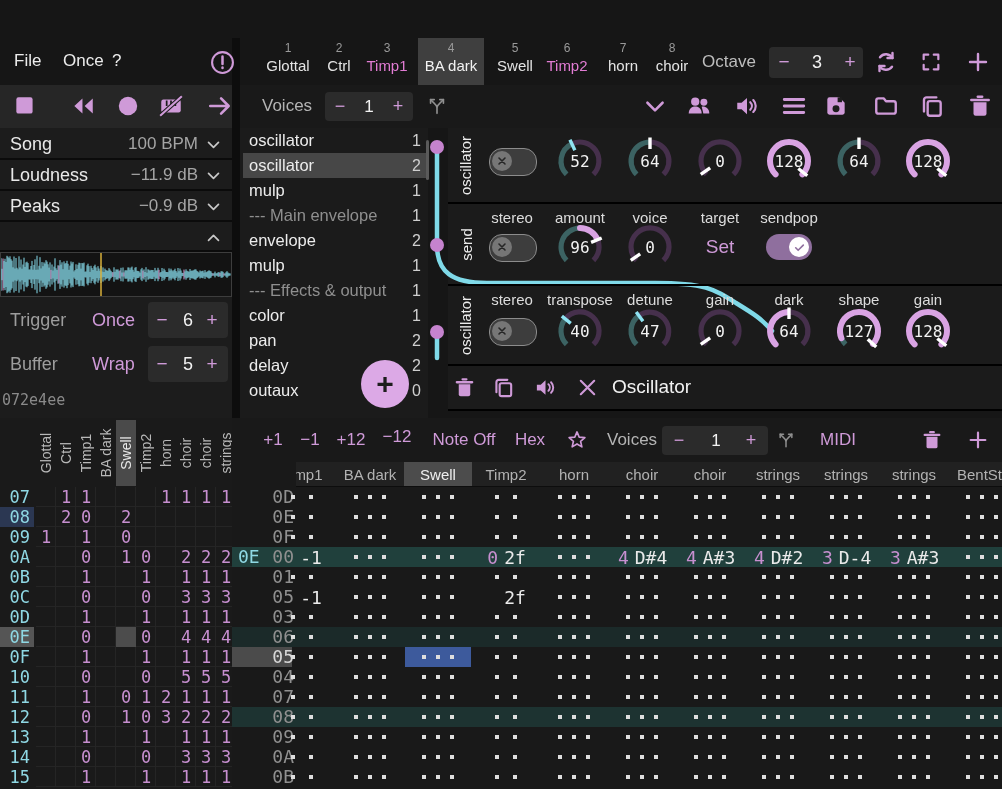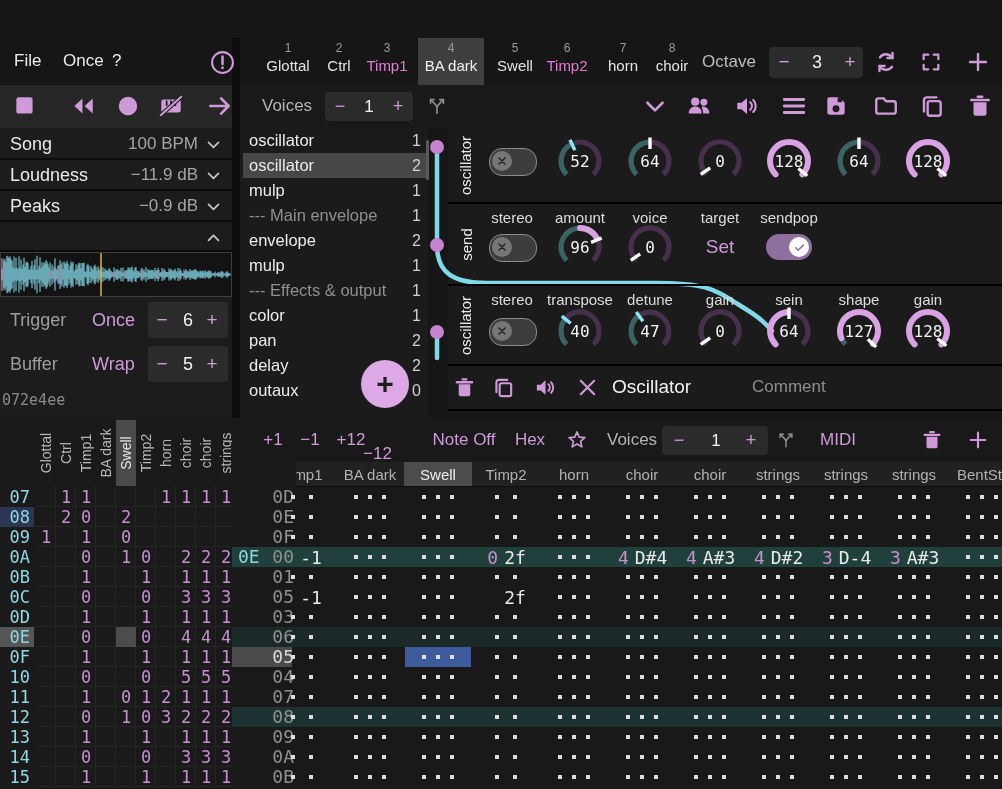--- a/index.html
+++ b/index.html
@@ -595,21 +595,21 @@
         </svg>
       </span>
     </div>
     <div class="vlabel" style="position: absolute; left: 455px; top: 285px; width: 22px; height: 80px; z-index: 6;">
       <span style="color: rgb(236, 236, 236); font-size: 15px;">oscillator</span>
     </div>
     <div style="position: absolute; left: 472px; top: 290px; width: 80px; height: 19px; line-height: 19px; text-align: center; color: rgb(220, 220, 220); font-size: 15px; z-index: 6;">stereo</div>
     <div style="position: absolute; left: 540px; top: 290px; width: 80px; height: 19px; line-height: 19px; text-align: center; color: rgb(220, 220, 220); font-size: 15px; z-index: 6;">transpose</div>
     <div style="position: absolute; left: 610px; top: 290px; width: 80px; height: 19px; line-height: 19px; text-align: center; color: rgb(220, 220, 220); font-size: 15px; z-index: 6;">detune</div>
     <div style="position: absolute; left: 680px; top: 290px; width: 80px; height: 19px; line-height: 19px; text-align: center; color: rgb(220, 220, 220); font-size: 15px; z-index: 6;">gain</div>
-    <div style="position: absolute; left: 749px; top: 290px; width: 80px; height: 19px; line-height: 19px; text-align: center; color: rgb(220, 220, 220); font-size: 15px; z-index: 6;">sein</div>
+    <div style="position: absolute; left: 749px; top: 290px; width: 80px; height: 19px; line-height: 19px; text-align: center; color: rgb(220, 220, 220); font-size: 15px; z-index: 6;">dark</div>
     <div style="position: absolute; left: 819px; top: 290px; width: 80px; height: 19px; line-height: 19px; text-align: center; color: rgb(220, 220, 220); font-size: 15px; z-index: 6;">shape</div>
     <div style="position: absolute; left: 888px; top: 290px; width: 80px; height: 19px; line-height: 19px; text-align: center; color: rgb(220, 220, 220); font-size: 15px; z-index: 6;">gain</div>
     <div class="toggle" style="left: 489px; top: 318px; background: rgb(61, 61, 61); border: 1.5px solid rgb(140, 140, 140);">
       <span class="thumb" style="left:2px;top:1.5px;background:#767676;">
         <svg width="12" height="12" viewBox="0 0 24 24">
           <path d="M6 6l12 12M18 6L6 18" stroke="#262626" stroke-width="3.2" fill="none" stroke-linecap="round"></path>
         </svg>
       </span>
     </div>
     <svg width="52" height="52" viewBox="0 0 52 52" style="position: absolute; left: 554px; top: 305px; z-index: 6;">
@@ -665,28 +665,27 @@
         <path d="M3 9v6h4l5 4.5v-15L7 9z" fill="currentColor"></path>
         <path d="M15 8.5c2 2 2 5 0 7M17.8 6.5c3 3.2 3 8 0 11" stroke="currentColor" fill="none" stroke-linecap="round" stroke-linejoin="round" stroke-width="2"></path>
       </svg>
     </span>
     <span class="icon" style="position: absolute; left: 575.5px; top: 375.5px; width: 23px; height: 23px; color: rgb(207, 154, 216); z-index: 7;">
       <svg width="23" height="23" viewBox="0 0 24 24">
         <path d="M5 5l14 14M19 5L5 19" stroke="currentColor" fill="none" stroke-linecap="round" stroke-linejoin="round" stroke-width="2.2"></path>
       </svg>
     </span>
     <div style="position: absolute; left: 612px; top: 375px; width: 160px; height: 24px; line-height: 24px; color: rgb(242, 242, 242); font-size: 19px; z-index: 7;">Oscillator</div>
-    <div style="position: absolute; left: 752px; top: 376px; width: 160px; height: 22px; line-height: 22px; color: rgb(141, 141, 141); font-size: 17px; z-index: 7;">Comment</div>
     <div style="position: absolute; left: 448px; top: 409px; width: 554px; height: 2px; background: rgb(0, 0, 0); z-index: 6;"></div>
     <div style="position: absolute; left: 361px; top: 360px; width: 48px; height: 48px; border-radius: 50%; background: rgb(220, 169, 230); z-index: 8; display: flex; align-items: center; justify-content: center; color: rgb(29, 29, 29); font-size: 30px; font-weight: bold;">+</div>
     <div style="position: absolute; left: 232px; top: 418px; width: 770px; height: 371px; background: rgb(25, 25, 25); overflow: hidden;">
       <div style="position: absolute; left: 7px; top: 10px; width: 68px; height: 24px; line-height: 24px; text-align: center; color: rgb(207, 154, 216); font-size: 17px; z-index: 7;">+1</div>
       <div style="position: absolute; left: 44px; top: 10px; width: 68px; height: 24px; line-height: 24px; text-align: center; color: rgb(207, 154, 216); font-size: 17px; z-index: 7;">−1</div>
       <div style="position: absolute; left: 85px; top: 10px; width: 68px; height: 24px; line-height: 24px; text-align: center; color: rgb(207, 154, 216); font-size: 17px; z-index: 7;">+12</div>
-      <div style="position: absolute; left: 131px; top: 24px; width: 68px; height: 24px; line-height: 24px; color: rgb(207, 154, 216); font-size: 17px; z-index: 7;">−12</div>
+      <div style="position: absolute; left: 131px; top: 7px; width: 68px; height: 24px; line-height: 24px; text-align: center; color: rgb(207, 154, 216); font-size: 17px; z-index: 7;">−12</div>
       <div style="position: absolute; left: 198px; top: 10px; width: 68px; height: 24px; line-height: 24px; text-align: center; color: rgb(207, 154, 216); font-size: 17px; z-index: 7;">Note Off</div>
       <div style="position: absolute; left: 264px; top: 10px; width: 68px; height: 24px; line-height: 24px; text-align: center; color: rgb(207, 154, 216); font-size: 17px; z-index: 7;">Hex</div>
       <span class="icon" style="position: absolute; left: 334px; top: 11px; width: 22px; height: 22px; color: rgb(207, 154, 216); z-index: 7;">
         <svg width="22" height="22" viewBox="0 0 24 24">
           <path d="M12 3.2l2.4 5.7 6.2.5-4.7 4 1.4 6.1L12 16.3 6.7 19.5l1.4-6.1-4.7-4 6.2-.5z" stroke="currentColor" fill="none" stroke-linecap="round" stroke-linejoin="round" stroke-width="1.8"></path>
         </svg>
       </span>
       <div style="position: absolute; left: 375px; top: 11px; width: 56px; height: 22px; line-height: 22px; color: rgb(180, 180, 180); font-size: 17px;">Voices</div>
       <div class="stepper" style="position: absolute; left: 430px; top: 8px; width: 106px; height: 29px;"></div>
       <div style="position: absolute; left: 438px; top: 11px; width: 18px; height: 23px; line-height: 23px; text-align: center; color: rgb(207, 154, 216); font-size: 18px; z-index: 7;">−</div>

